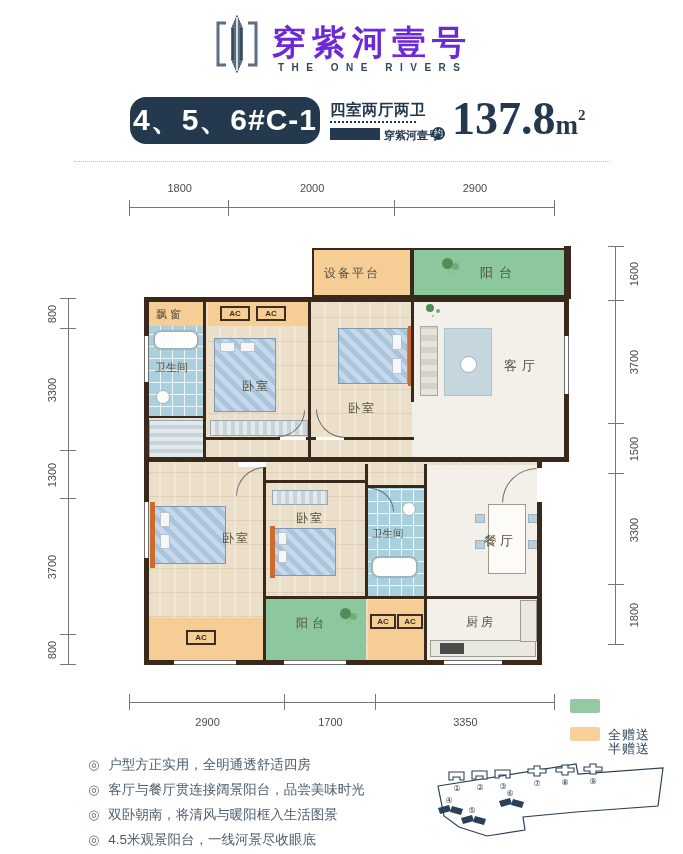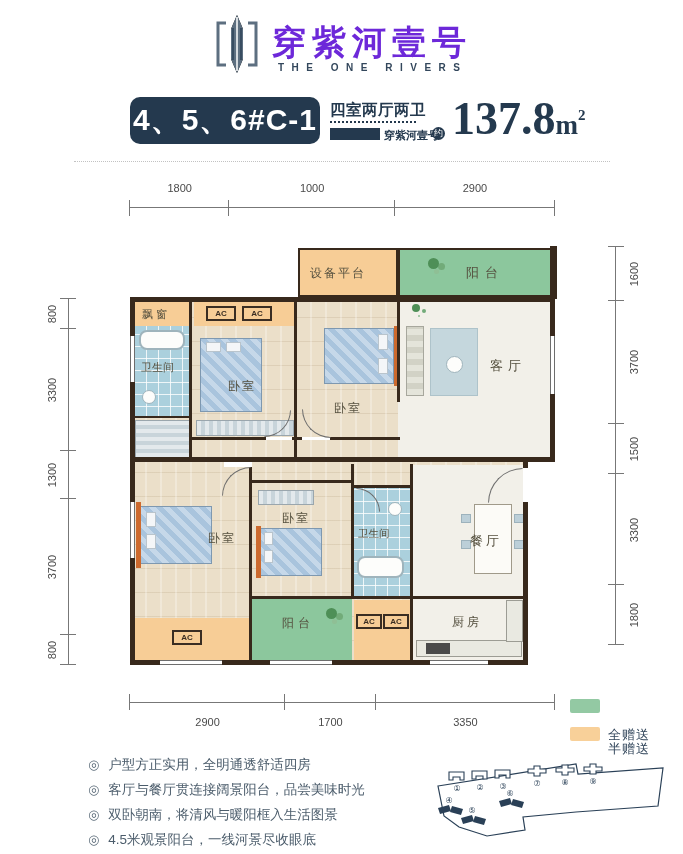--- a/index.html
+++ b/index.html
@@ -9,21 +9,21 @@
 
   
   .brand-cn { position:absolute; left:272px; top:20px; font-size:34px; font-weight:bold;
               color:#6d28d9; letter-spacing:6px; }
   .brand-en { position:absolute; left:278px; top:62px; font-size:10px; color:#33475c;
               letter-spacing:7.5px; font-weight:bold; }
   .logo-icon { position:absolute; left:212px; top:14px; }
 
   
   .badge { position:absolute; left:130px; top:97px; width:190px; height:47px; background:#24394e;
-           border-radius:10px; color:#fff; display:flex; align-items:center; justify-content:center;
+           border-radius:16px; color:#fff; display:flex; align-items:center; justify-content:center;
            font-size:30px; font-weight:bold; letter-spacing:1px; }
   .layout-txt { position:absolute; left:330px; top:100px; font-size:15.5px; font-weight:bold;
                 color:#24394e; letter-spacing:0.5px; }
   .layout-dots { position:absolute; left:330px; top:121px; width:86px; border-top:2px dotted #24394e; }
   .area-bar { position:absolute; left:330px; top:128px; width:50px; height:12px; background:#24394e; }
   .area-label { position:absolute; left:384px; top:128px; font-size:11px; font-weight:bold; color:#24394e; }
   .area-approx { position:absolute; left:432px; top:127px; width:13px; height:13px; border-radius:50%;
                  background:#24394e; color:#fff; font-size:9px; display:flex; align-items:center;
                  justify-content:center; }
   .area-value { position:absolute; left:452px; top:92px; font-size:46px; font-weight:bold;
@@ -50,21 +50,21 @@
   .dim-v .vline { position:absolute; top:0; bottom:0; width:1px; background:#777; }
   .dim-v .lab { position:absolute; top:50%; width:44px; text-align:center; font-size:11px; color:#4a4a4a; }
   .dim-left .seg::before, .dim-left .endtick { right:2px; }
   .dim-left .vline { right:9px; }
   .dim-left .lab { left:-10px; transform:translateY(-50%) rotate(-90deg); }
   .dim-right .seg::before, .dim-right .endtick { left:2px; }
   .dim-right .vline { left:9px; }
   .dim-right .lab { left:6px; transform:translateY(-50%) rotate(-90deg); }
 
   
-  .plan { position:absolute; left:130px; top:240px; width:425px; height:425px; }
+  .plan { position:absolute; left:144px; top:240px; width:425px; height:425px; }
   .plan .abs { position:absolute; }
   .wood { background:#ebdfc9;
           background-image:repeating-linear-gradient(90deg,rgba(255,255,255,.28) 0 2px,transparent 2px 15px),
                            repeating-linear-gradient(0deg,rgba(160,136,100,.18) 0 1px,transparent 1px 24px); }
   .lightfloor { background:#f2f0e9; }
   .orange { background:#f7cd96; }
   .green { background:#8cc79d; }
   .tiles { background-color:#abd0dd;
            background-image:repeating-linear-gradient(0deg,transparent 0 11px,rgba(255,255,255,.8) 11px 12px),
                             repeating-linear-gradient(90deg,transparent 0 11px,rgba(255,255,255,.8) 11px 12px); }
@@ -128,21 +128,21 @@
   <div class="area-approx">约</div>
   <div class="area-value"><span>137.8</span><span class="area-unit">m</span><span class="area-sup">2</span></div>
   <div class="divider"></div>
 
   <div class="dim-h" style="left:130px; top:182px; width:425px;">
     <div class="line"></div>
     <div class="seg" style="flex-grow:1800">
         <span class="lab">1800</span>
       </div>
     <div class="seg" style="flex-grow:3000">
-        <span class="lab">1000</span>
+        <span class="lab">2000</span>
       </div>
     <div class="seg" style="flex-grow:2900">
         <span class="lab">2900</span>
       </div>
     <div class="endtick"></div>
   </div>
 
   <div class="dim-v dim-left" style="left:40px; top:299px; height:366px;">
     <div class="vline"></div>
     <div class="seg" style="flex-grow:800">

